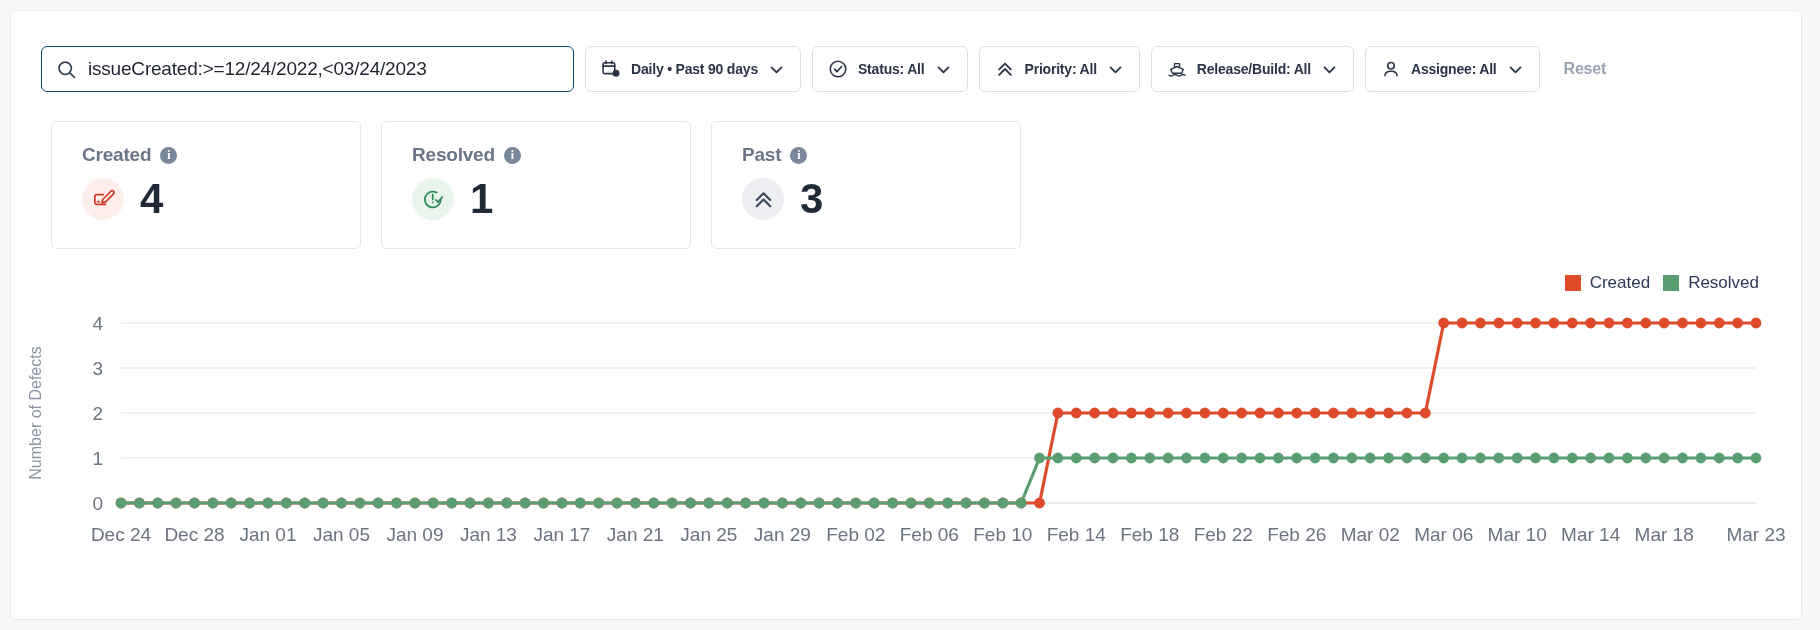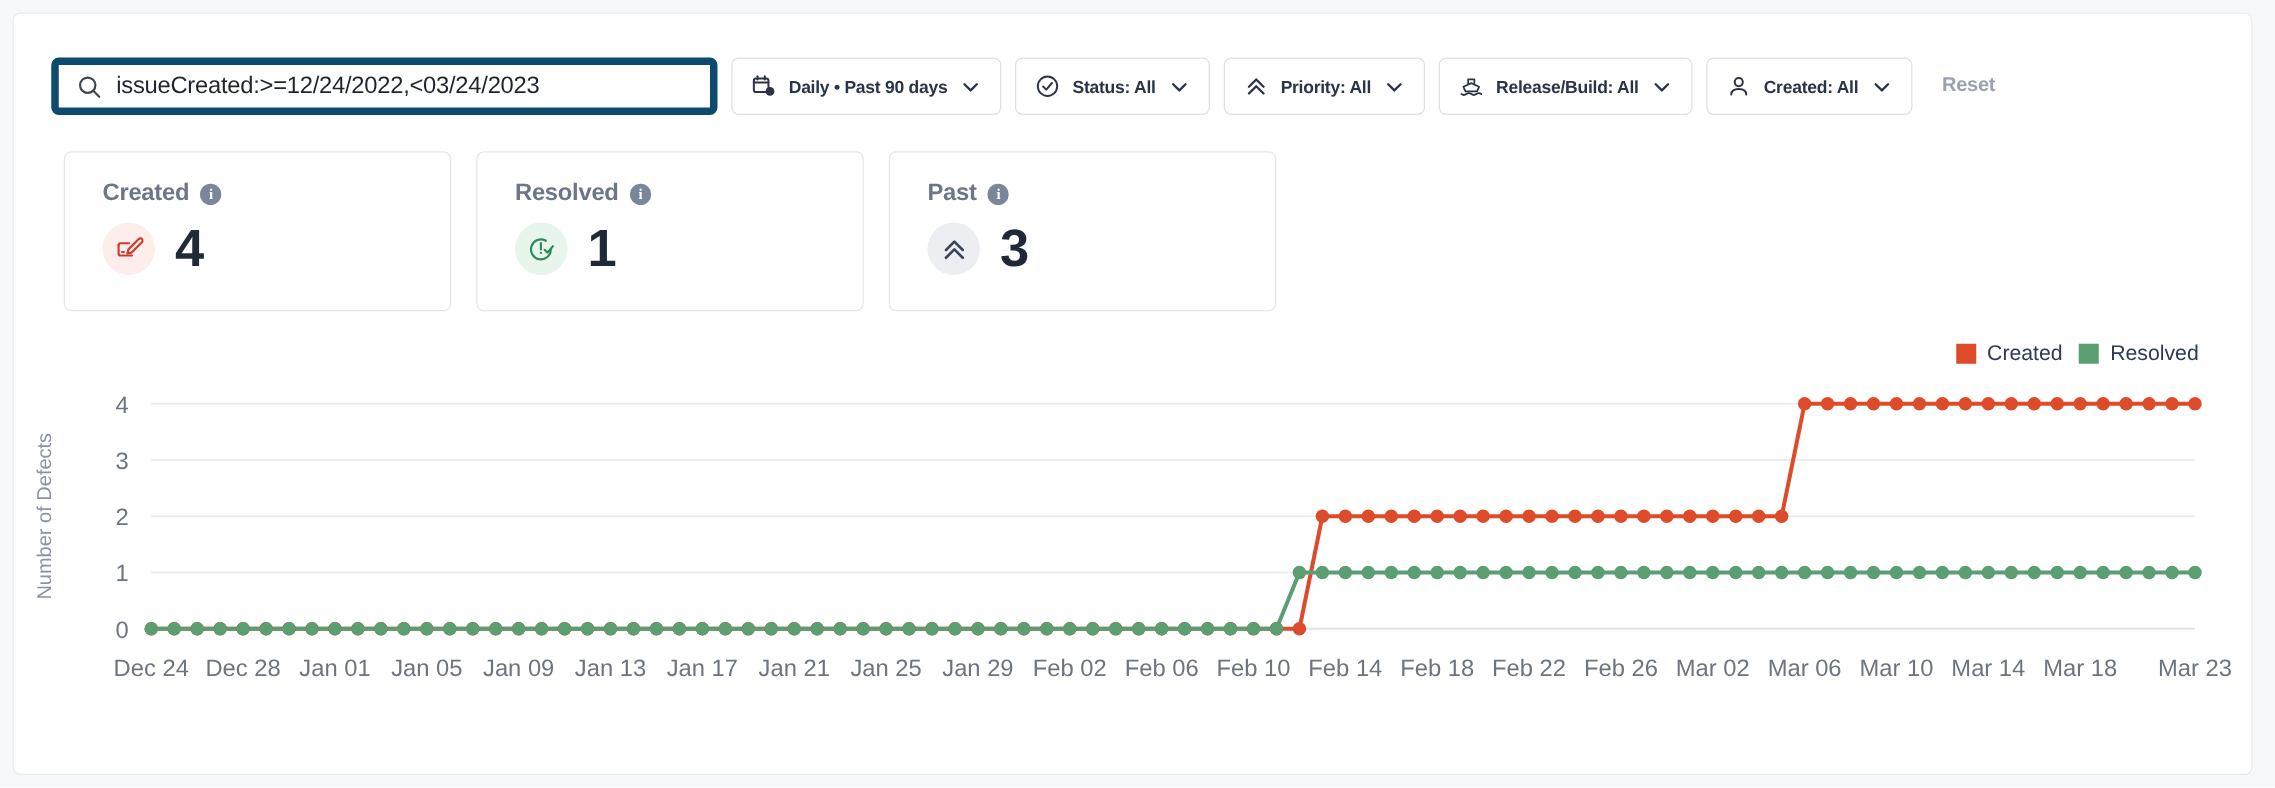--- a/index.html
+++ b/index.html
@@ -28,21 +28,21 @@
   .toolbar {
     display: flex;
     align-items: center;
     gap: 11px;
     padding: 30px 0 0 30px;
     height: 86px;
   }
   .search-box {
     width: 533px;
     height: 46px;
-    border: 6px solid #0c4a6e;
+    border: 1px solid #0c4a6e;
     border-radius: 6px;
     display: flex;
     align-items: center;
     padding: 0 14px;
     gap: 11px;
     background: #fff;
   }
   .search-box .qtext {
     font-size: 19px;
     color: #1f2430;
@@ -238,21 +238,21 @@
       </span>
     </div>
 
     <div class="filter-btn">
       <span class="icn">
         <svg width="20" height="20" viewBox="0 0 24 24" fill="none" stroke="#2b3347" stroke-width="1.9" stroke-linecap="round" stroke-linejoin="round">
           <circle cx="12" cy="8" r="3.9"></circle>
               <path d="M4.8 20 q0 -5.3 7.2 -5.3 q7.2 0 7.2 5.3"></path>
         </svg>
       </span>
-      <span class="lbl">Created: All</span>
+      <span class="lbl">Assignee: All</span>
       <span class="icn">
         <svg width="17" height="17" viewBox="0 0 24 24" fill="none" stroke="#2b3347" stroke-width="2.6" stroke-linecap="round" stroke-linejoin="round">
           <polyline points="5,9 12,16 19,9"></polyline>
         </svg>
       </span>
     </div>
 
     <div class="reset-btn">Reset</div>
   </div>
 

